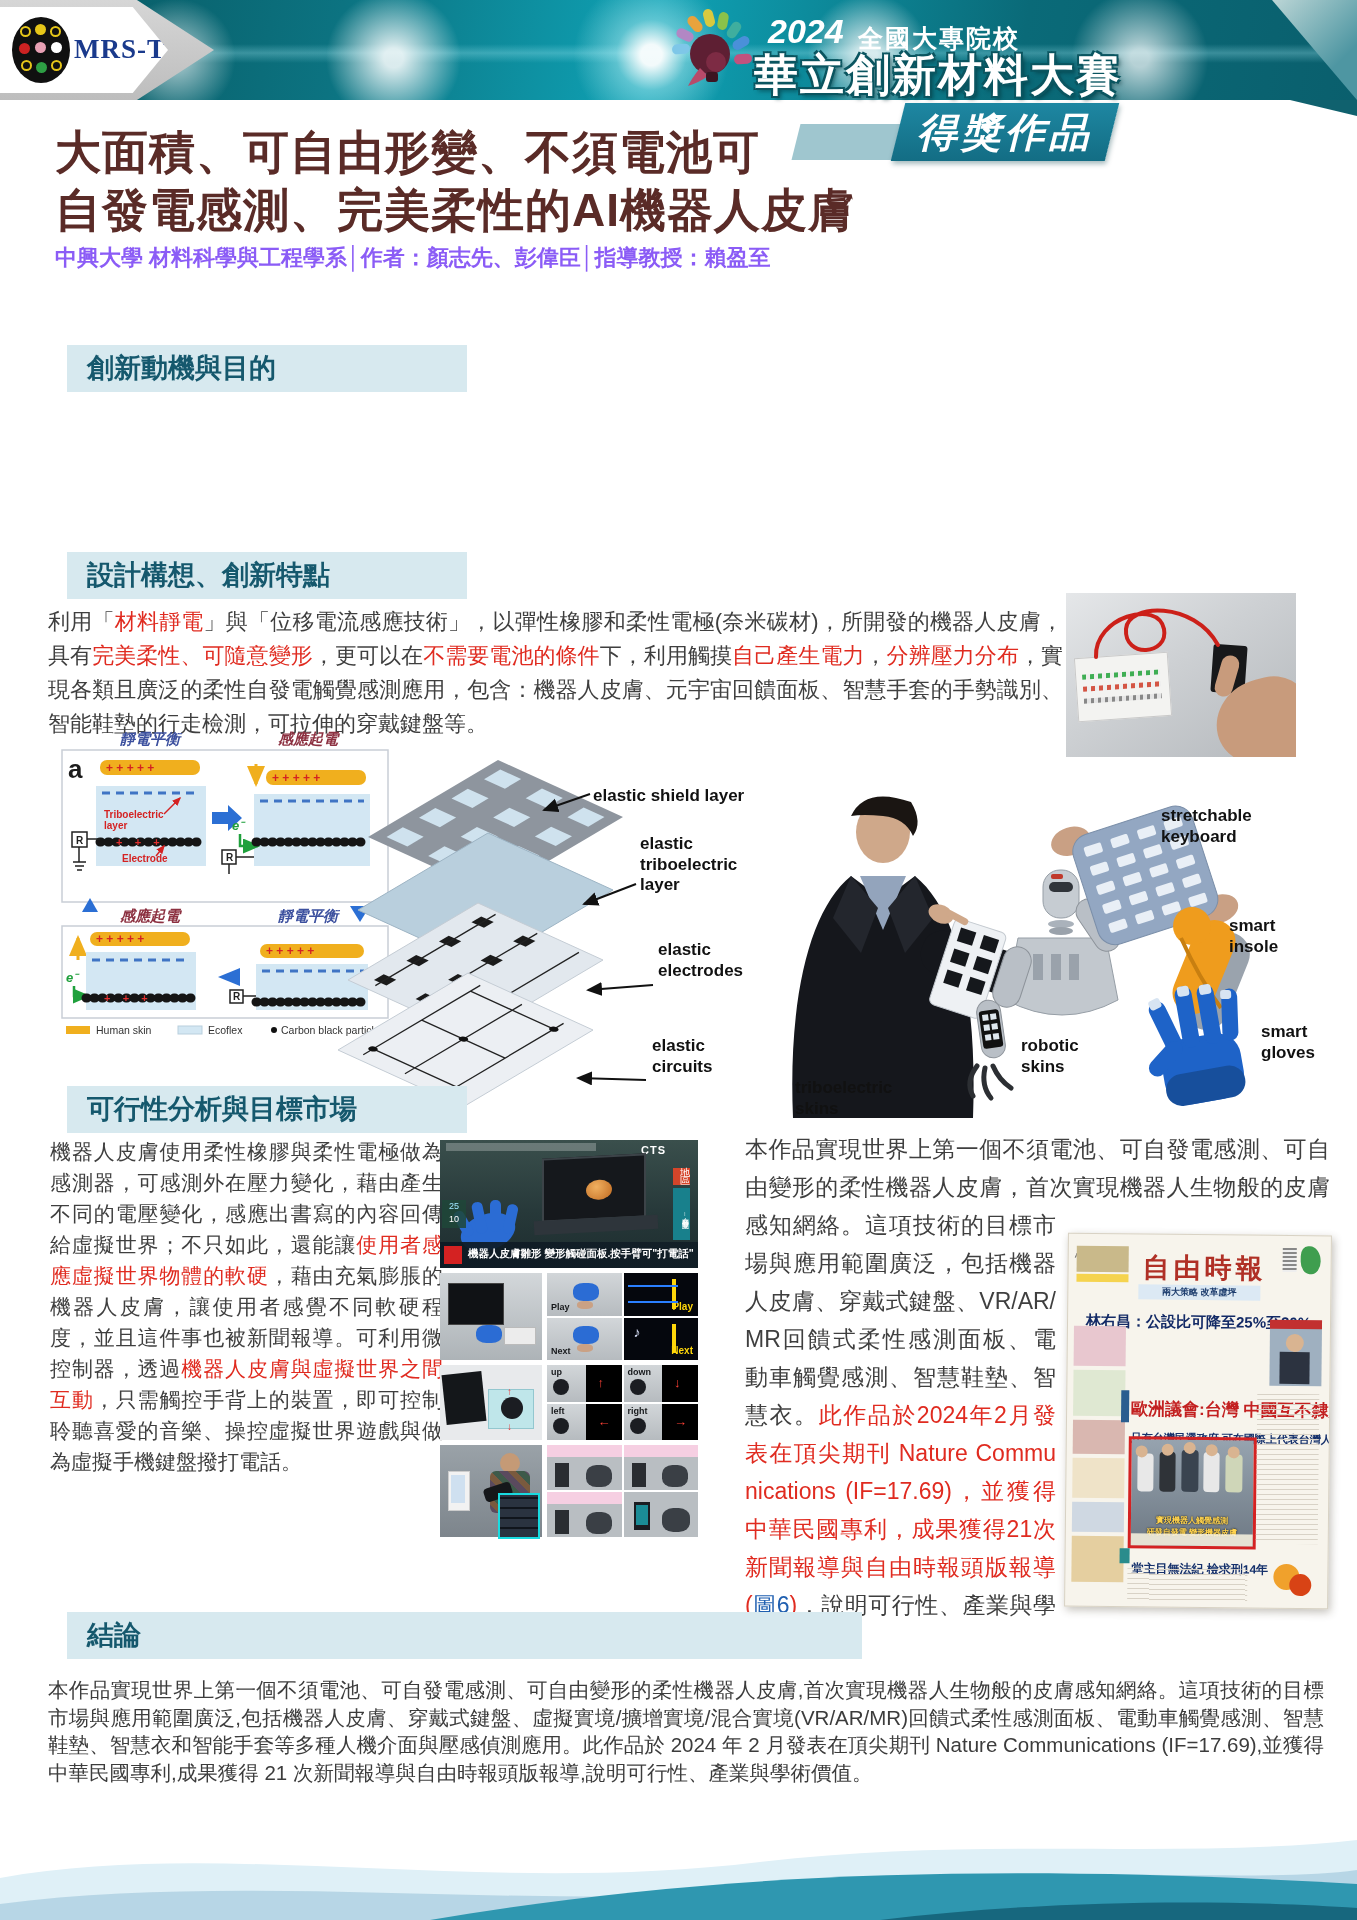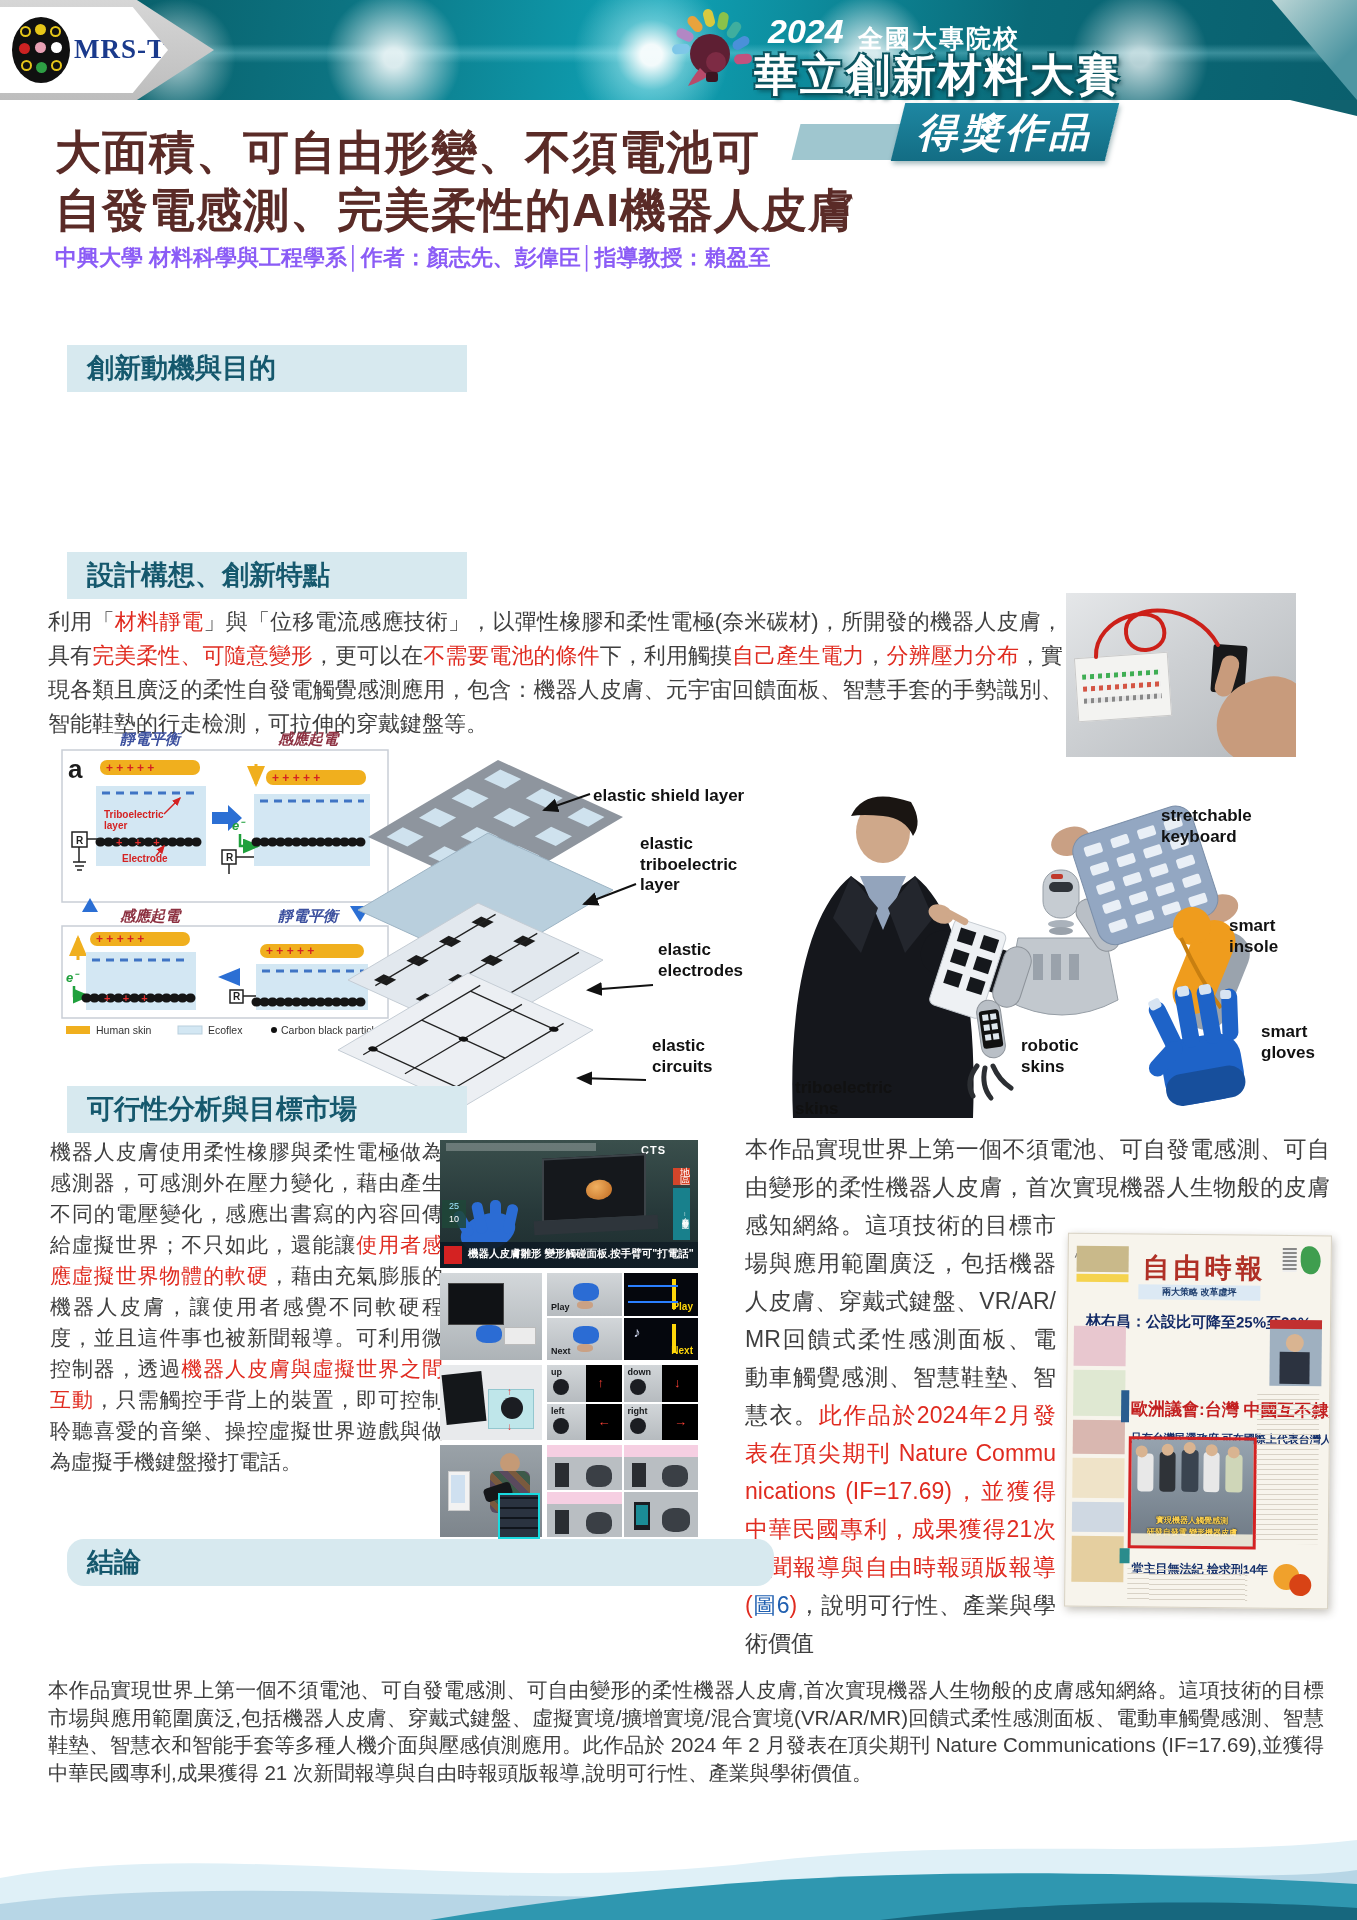--- a/index.html
+++ b/index.html
@@ -642,21 +642,21 @@
       <div class="np-bh">堂主目無法紀 檢求刑14年</div>
       <div class="np-cols" style="left:62px;top:334px;width:120px;height:32px;"></div>
       <div style="position:absolute;right:14px;bottom:6px;width:40px;height:40px;">
         <div style="position:absolute;left:0;top:2px;width:26px;height:26px;border-radius:50%;background:#f0a12c;"></div>
         <div style="position:absolute;left:16px;top:12px;width:22px;height:22px;border-radius:50%;background:#d84315;"></div>
       </div>
     </div>
     <span>本作品實現世界上第一個不須電池、可自發電感測、可自由變形的柔性機器人皮膚，首次實現機器人生物般的皮膚感知網絡。這項技術的目標市場與應用範圍廣泛，包括機器人皮膚、穿戴式鍵盤、VR/AR/MR回饋式柔性感測面板、電動車觸覺感測、智慧鞋墊、智慧衣。</span><span class="rd">此作品於2024年2月發表在頂尖期刊 Nature Communications (IF=17.69)，並獲得中華民國專利，成果獲得21次新聞報導與自由時報頭版報導(</span><span class="bl">圖6</span><span class="rd">)</span><span>，說明可行性、產業與學術價值</span>
   </div>
 
-  <div class="abs secbar" style="top:1539px;width:707px;border-radius:17px;">結論</div>
+  <div class="abs secbar" style="top:1612px;width:795px;">結論</div>
   <div class="abs conc-text">本作品實現世界上第一個不須電池、可自發電感測、可自由變形的柔性機器人皮膚,首次實現機器人生物般的皮膚感知網絡。這項技術的目標市場與應用範圍廣泛,包括機器人皮膚、穿戴式鍵盤、虛擬實境/擴增實境/混合實境(VR/AR/MR)回饋式柔性感測面板、電動車觸覺感測、智慧鞋墊、智慧衣和智能手套等多種人機介面與壓感偵測應用。此作品於 2024 年 2 月發表在頂尖期刊 Nature Communications (IF=17.69),並獲得中華民國專利,成果獲得 21 次新聞報導與自由時報頭版報導,說明可行性、產業與學術價值。</div>
 
   <svg class="abs" style="left:0;top:1800px;" width="1357" height="120" viewBox="0 0 1357 120">
     <path d="M0,78 C220,38 480,96 760,62 C980,36 1180,60 1357,40 L1357,120 L0,120 Z" fill="#dff0f7"></path>
     <path d="M0,104 C260,70 560,116 860,86 C1080,64 1260,84 1357,70 L1357,120 L0,120 Z" fill="#b3d3e3" opacity=".9"></path>
     <path d="M430,120 C700,74 980,62 1357,84 L1357,120 Z" fill="#2f97b0"></path>
     <path d="M880,120 C1060,98 1240,100 1357,108 L1357,120 Z" fill="#17677e"></path>
   </svg>
 
 </div>

